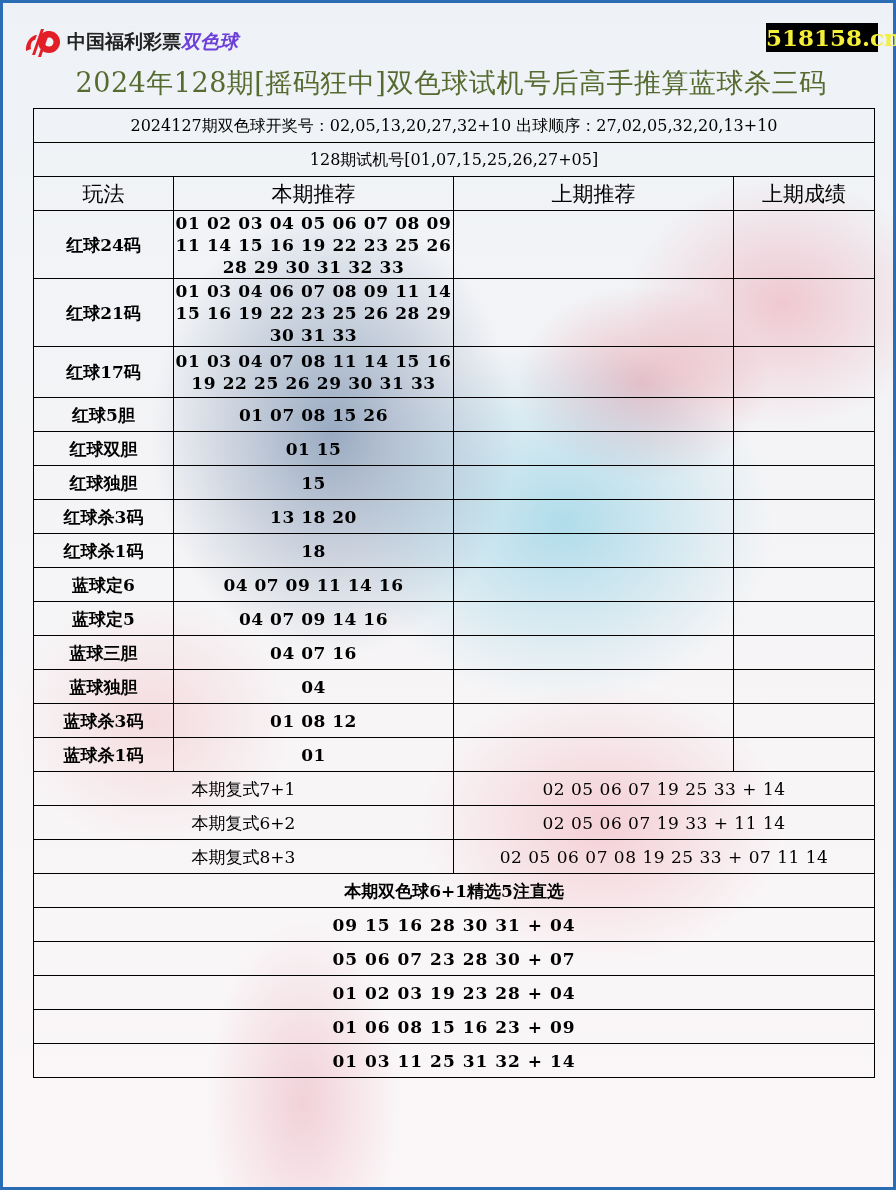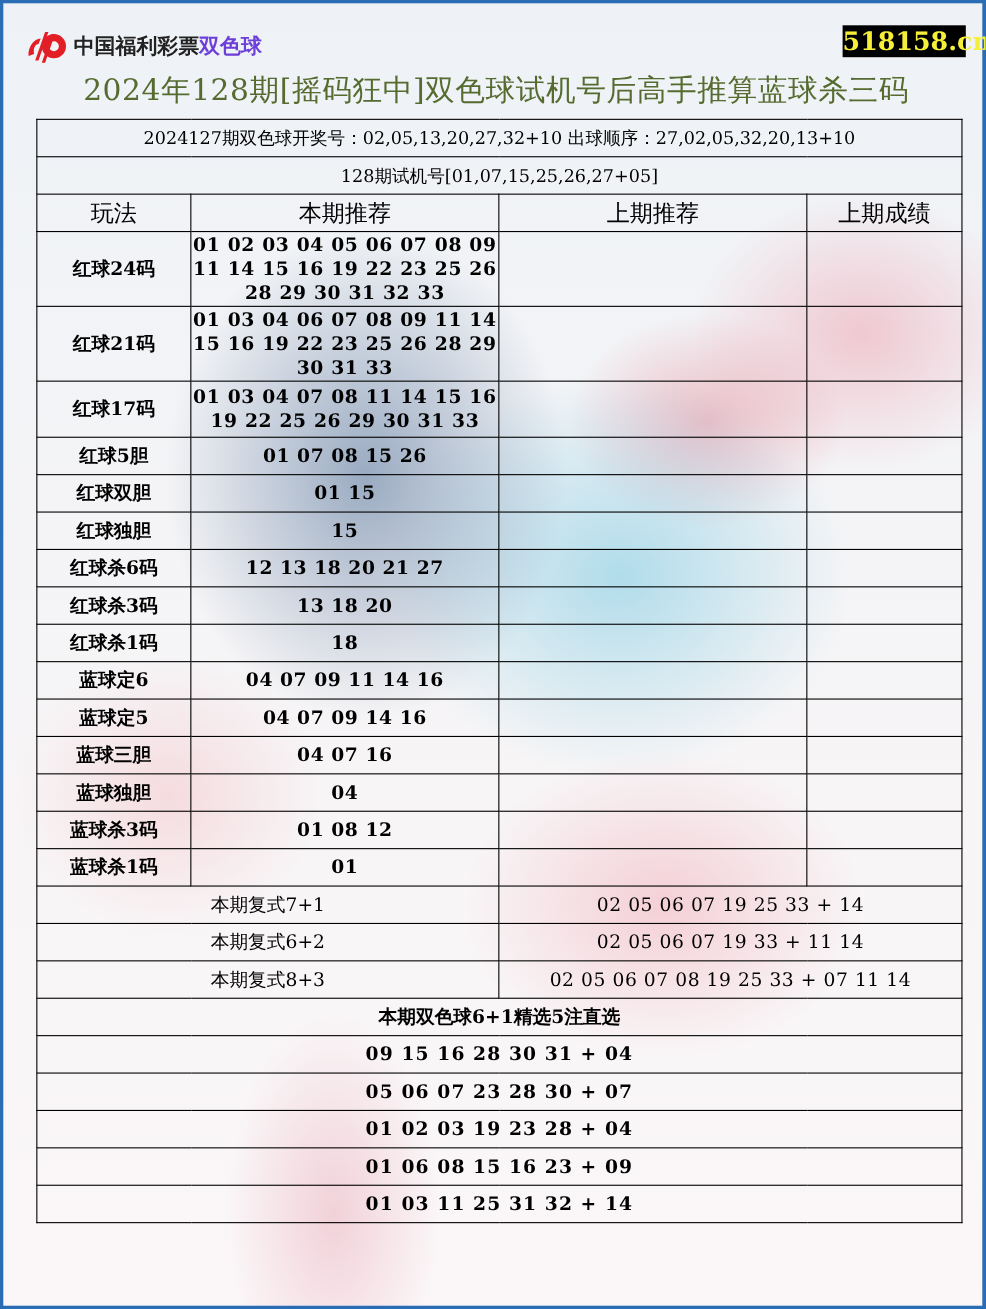--- a/index.html
+++ b/index.html
@@ -16,21 +16,21 @@
       radial-gradient(ellipse 180px 140px at 640px 380px, rgba(220,90,110,0.35), rgba(220,90,110,0) 70%),
       radial-gradient(ellipse 220px 180px at 780px 300px, rgba(235,120,140,0.35), rgba(235,120,140,0) 70%),
       radial-gradient(ellipse 260px 200px at 600px 820px, rgba(235,120,140,0.30), rgba(235,120,140,0) 70%),
       radial-gradient(ellipse 140px 260px at 300px 1100px, rgba(225,140,160,0.35), rgba(225,140,160,0) 70%),
       radial-gradient(ellipse 200px 180px at 150px 720px, rgba(240,160,170,0.30), rgba(240,160,170,0) 70%),
       linear-gradient(180deg, #eef2f6 0%, #f7f5f6 60%, #fbf7f8 100%);
   }
   .logo { position: absolute; left: 20px; top: 22px; height: 34px; display: flex; align-items: center; }
   .logo-mark { width: 40px; height: 34px; position: relative; }
   .logo-text { font-family: "DejaVu Sans", sans-serif; font-weight: bold; font-size: 19px; color: #222; margin-left: 4px; letter-spacing: 0px; }
-  .logo-accent { font-family: "DejaVu Sans", sans-serif; font-weight: bold; font-size: 19px; color: #6b3fd8; }
+  .logo-accent { font-family: "DejaVu Sans", sans-serif; font-weight: bold; font-style: italic; font-size: 19px; color: #6b3fd8; }
   .site-badge {
     position: absolute; left: 763px; top: 20px; width: 112px; height: 29px;
     background: #000; color: #f5ef3a; font-family: "DejaVu Serif", serif; font-weight: bold;
     font-size: 23px; line-height: 29px; text-align: center;
   }
   .title {
     position: absolute; left: 0; top: 60px; width: 896px; text-align: center;
     font-size: 27px; color: #556b2f; line-height: 40px; letter-spacing: 0.5px;
   }
   table.main {
@@ -124,26 +124,20 @@
       <td></td>
       <td></td>
     </tr>
     <tr>
       <td class="label">红球独胆</td>
       <td class="nums">15</td>
       <td></td>
       <td></td>
     </tr>
     <tr>
-      <td class="label">红球杀6码</td>
-      <td class="nums">12 13 18 20 21 27</td>
-      <td></td>
-      <td></td>
-    </tr>
-    <tr>
       <td class="label">红球杀3码</td>
       <td class="nums">13 18 20</td>
       <td></td>
       <td></td>
     </tr>
     <tr>
       <td class="label">红球杀1码</td>
       <td class="nums">18</td>
       <td></td>
       <td></td>

